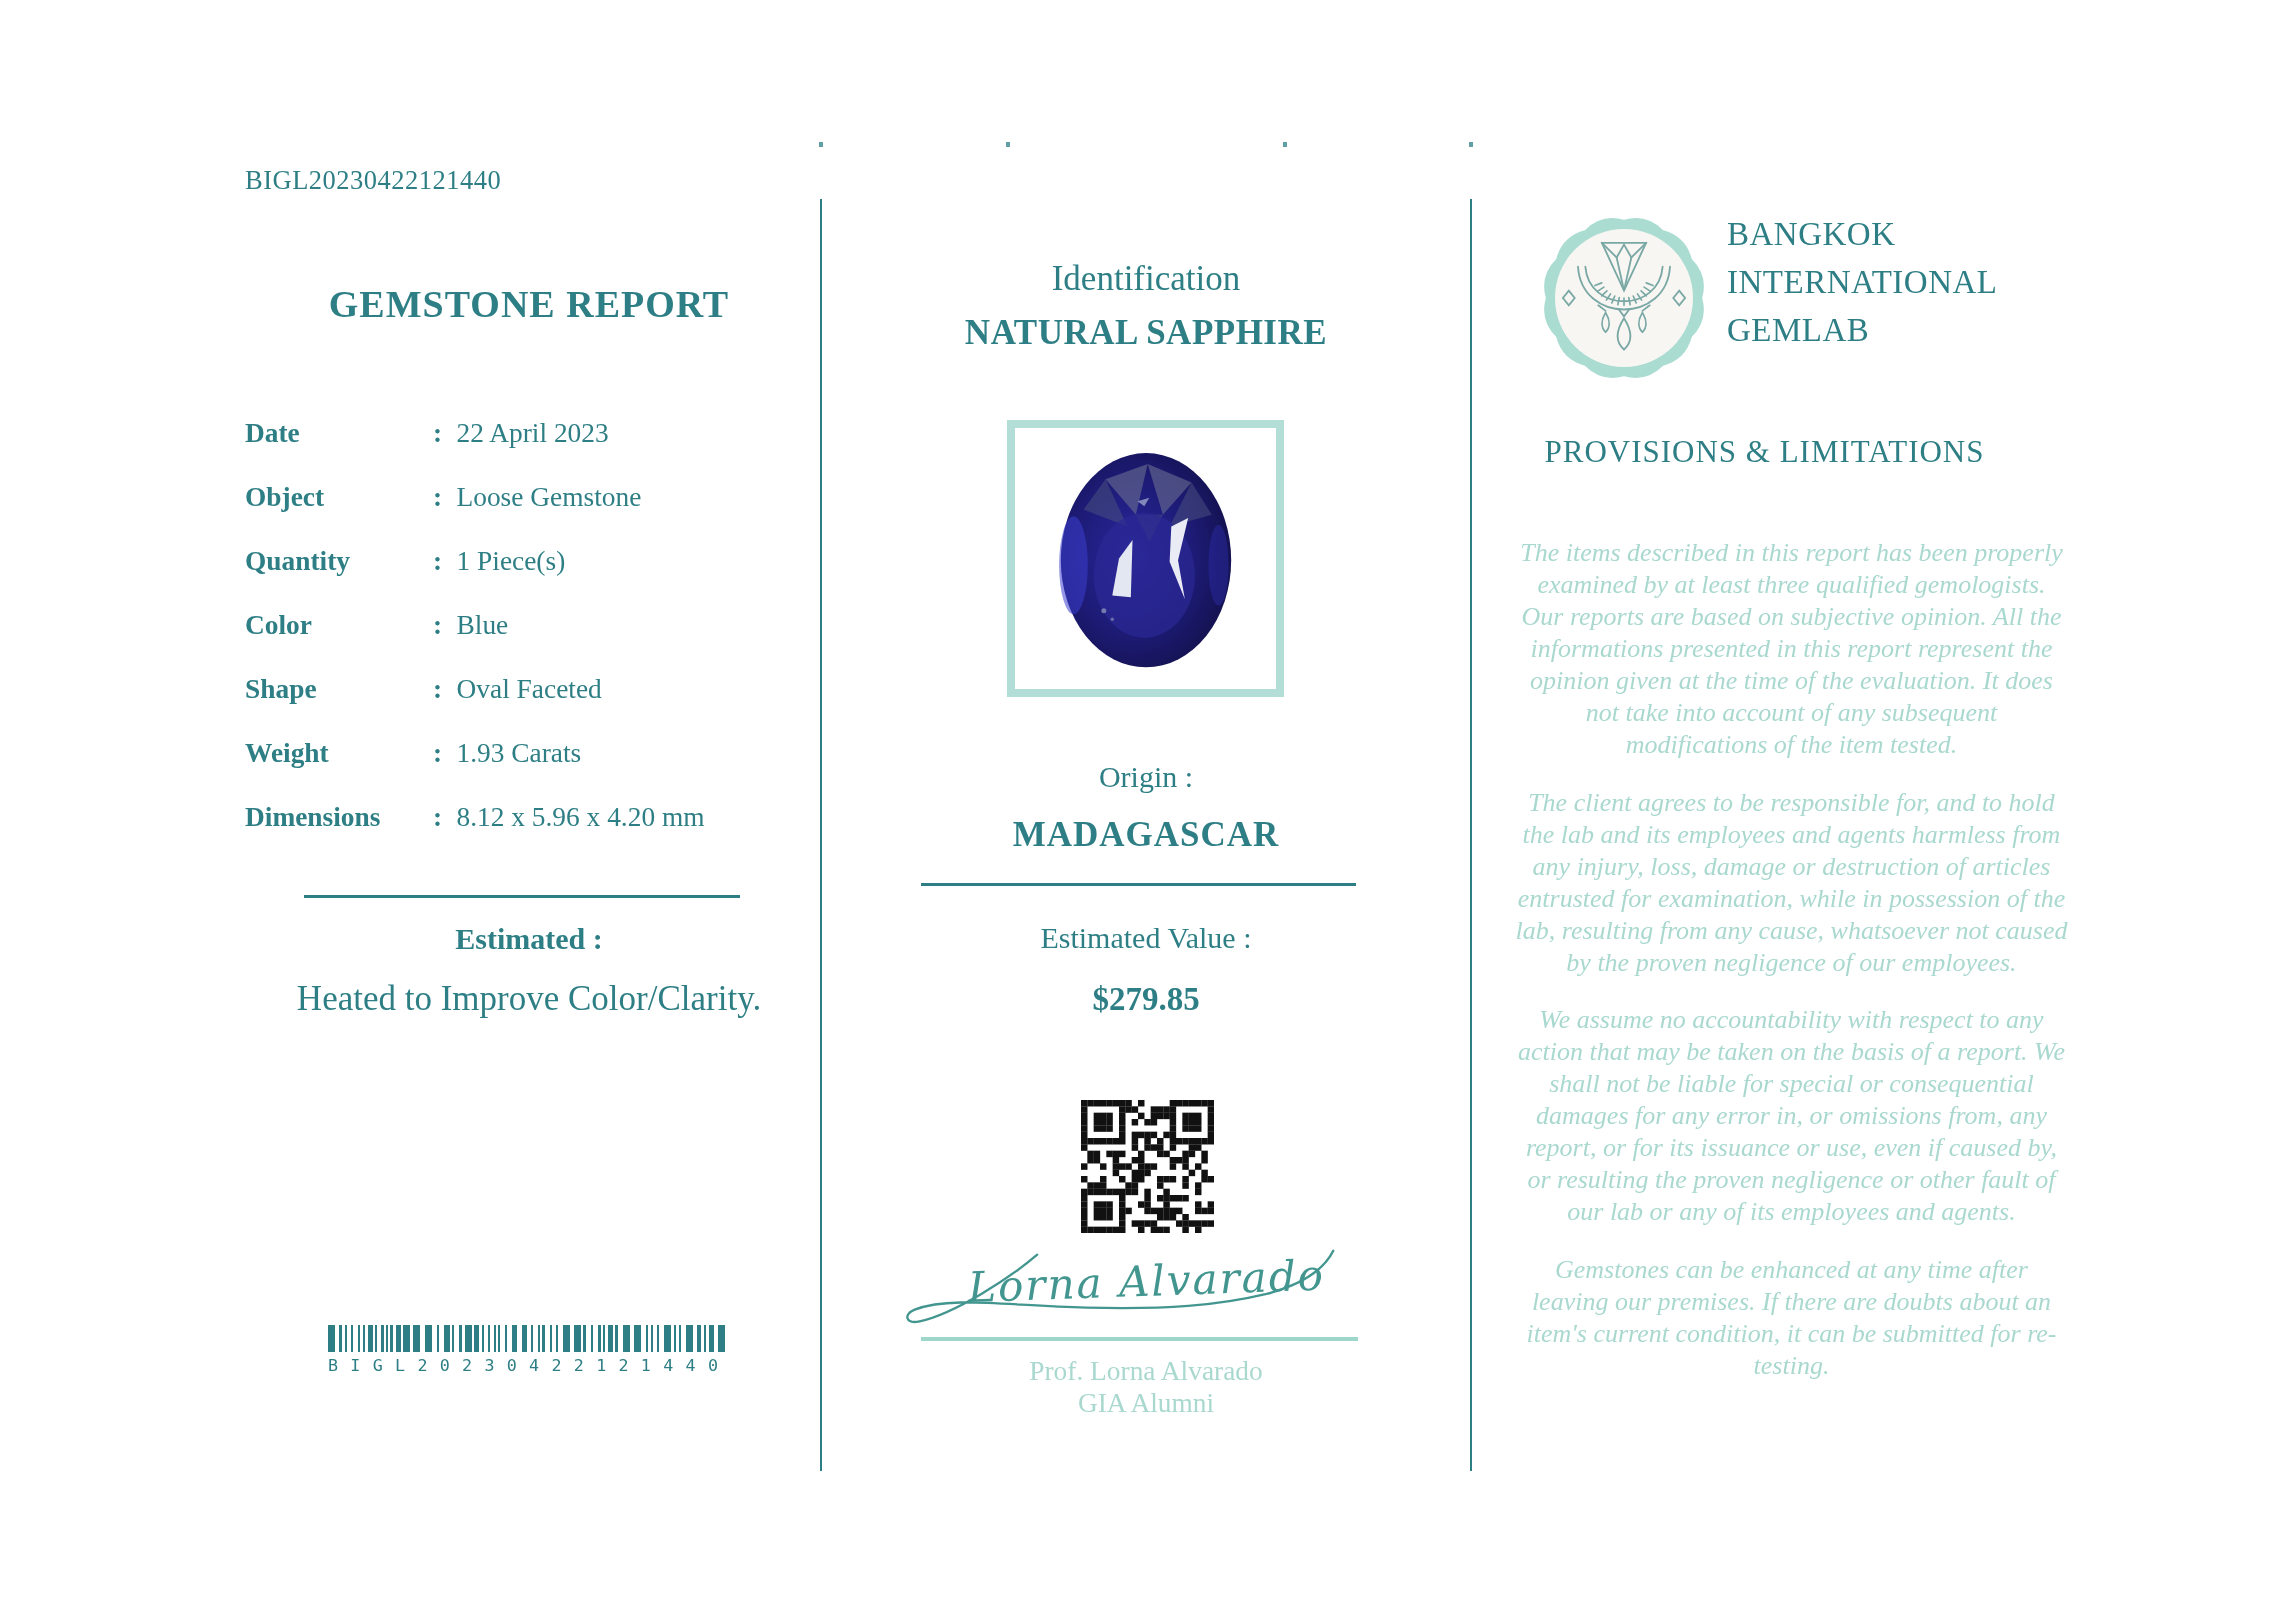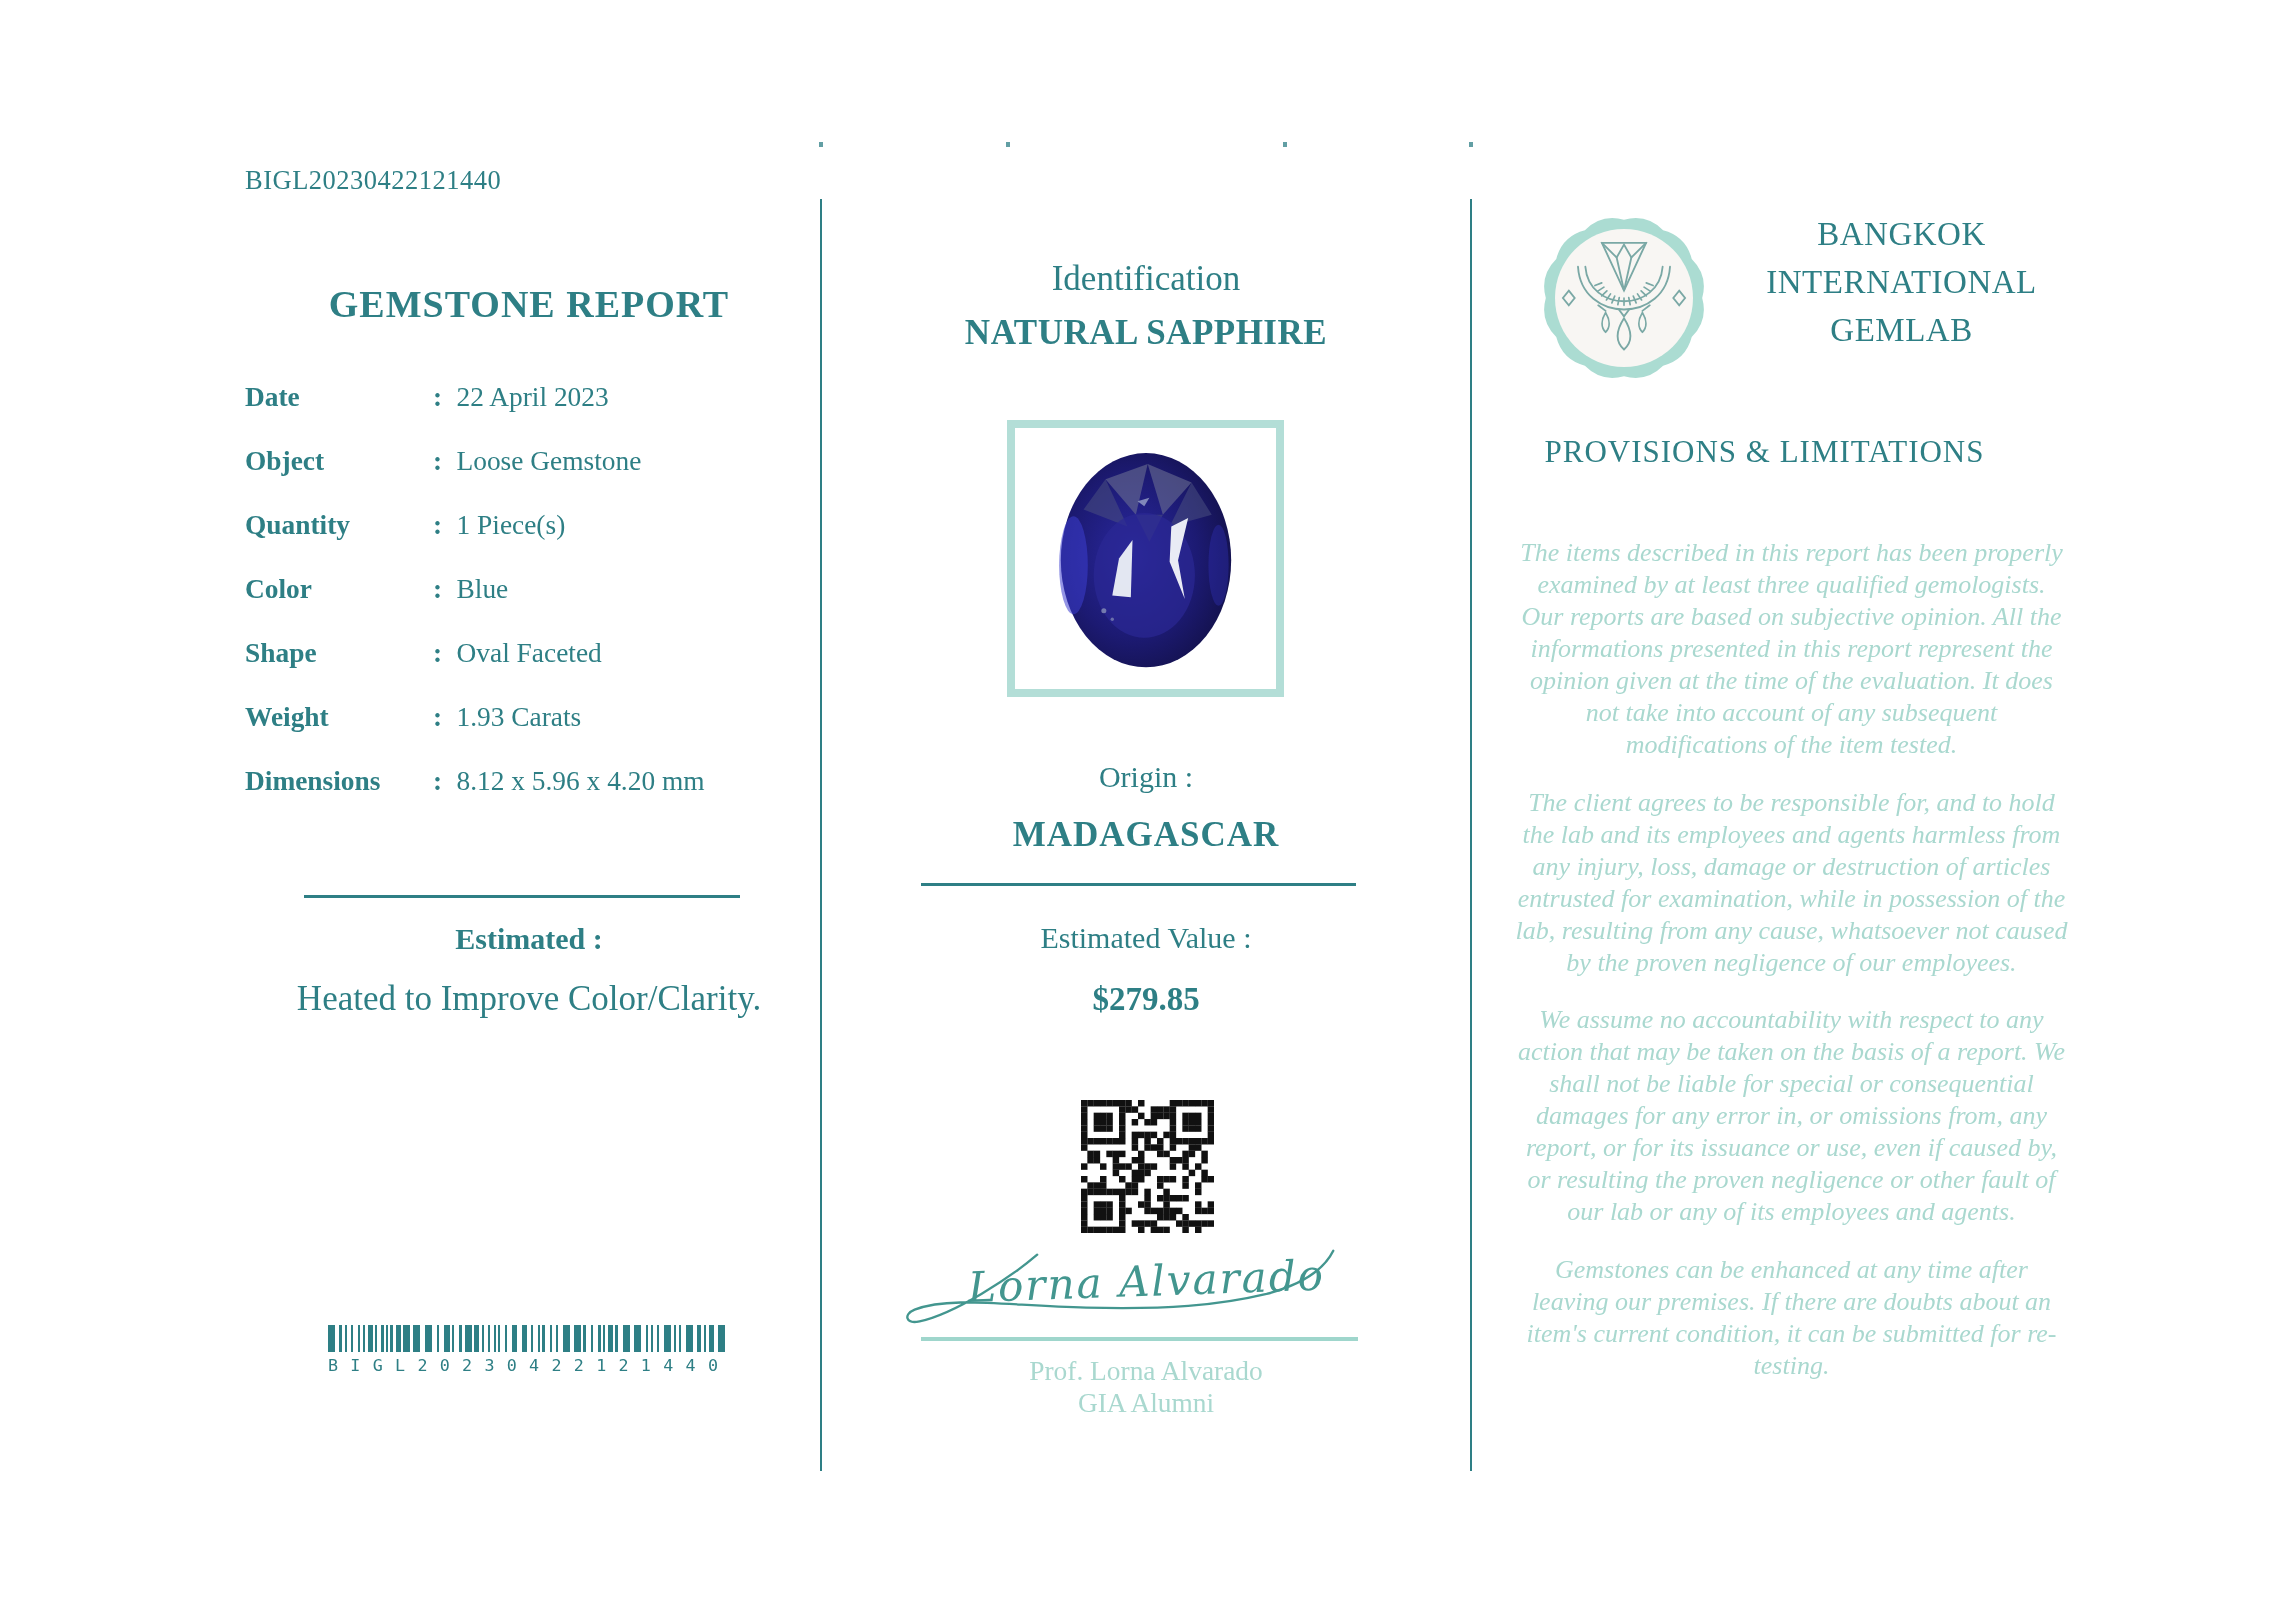--- a/index.html
+++ b/index.html
@@ -9,21 +9,21 @@
 
   
   .crop-dot{position:absolute;top:142px;width:3.9px;height:4.9px;background:#2e7f85;opacity:.75;}
   .vdivider{position:absolute;top:199px;height:1272px;width:2px;background:#2e7f85;}
 
   
   .report-number{left:245px;top:165px;font-size:26.5px;letter-spacing:0.5px;}
   .report-title{left:245px;top:282px;width:568px;text-align:center;font-size:38px;font-weight:bold;letter-spacing:1px;margin:0;}
   .fields{left:245px;top:382px;width:568px;}
   .field-row{display:flex;align-items:baseline;height:28px;margin-bottom:36px;font-size:27.4px;}
-  .field-label{width:188px;font-weight:bold;}
+  .field-label{width:188px;font-weight:bold;margin-top:36px;}
   .field-colon{width:23.5px;font-weight:bold;}
   .field-value{flex:1;}
   .comments-rule{left:304px;top:895px;width:436px;height:2.9px;background:#2e7f85;}
   .comments-label{left:245px;top:922px;width:568px;text-align:center;font-size:30px;font-weight:bold;}
   .comments-text{left:186px;top:979px;width:686px;text-align:center;font-size:35px;}
   .barcode{left:328px;top:1325px;width:412px;}
   .barcode-bars{display:flex;align-items:stretch;height:27.4px;overflow:hidden;}
   .barcode-bars i{display:block;height:100%;background:#2e7f85;flex:none;}
   .barcode-text{margin-top:2.9px;font-family:"DejaVu Sans Mono", monospace;font-size:16.7px;
                 letter-spacing:12.3px;white-space:nowrap;color:#2e7f85;}
@@ -40,21 +40,21 @@
   .est-label{top:921px;font-size:30px;}
   .est-value{top:981px;font-size:33px;font-weight:bold;}
   .qr{left:1081px;top:1100px;width:133px;height:133px;}
   .signature-wrap{left:890px;top:1239px;width:515px;height:100px;}
   .sig-rule{left:921px;top:1337px;width:437px;height:3.9px;background:#9fd6cc;}
   .signatory{top:1356px;font-size:27.4px;color:#a9d8cf;}
   .signatory-title{top:1388px;font-size:27.4px;color:#a9d8cf;}
 
   
   .logo{left:1532px;top:206px;width:184px;height:184px;}
-  .lab-name{left:1727px;top:210px;width:349px;text-align:center;font-size:33px;line-height:48px;letter-spacing:0.5px;}
+  .lab-name{left:1727px;top:210px;width:349px;text-align:left;font-size:33px;line-height:48px;letter-spacing:0.5px;}
   .provisions-heading{left:1490px;top:434px;width:549px;text-align:center;font-size:31px;letter-spacing:1px;}
   .provisions{left:1514px;top:537px;width:555px;text-align:center;color:#a9d8cf;}
   .provisions p{margin:0 0 25.5px 0;font-size:26px;line-height:32px;font-style:italic;}
 </style>
 </head>
 <body>
 
 <div class="page">
 
   <div class="crop-dot" style="left:819px"></div>

